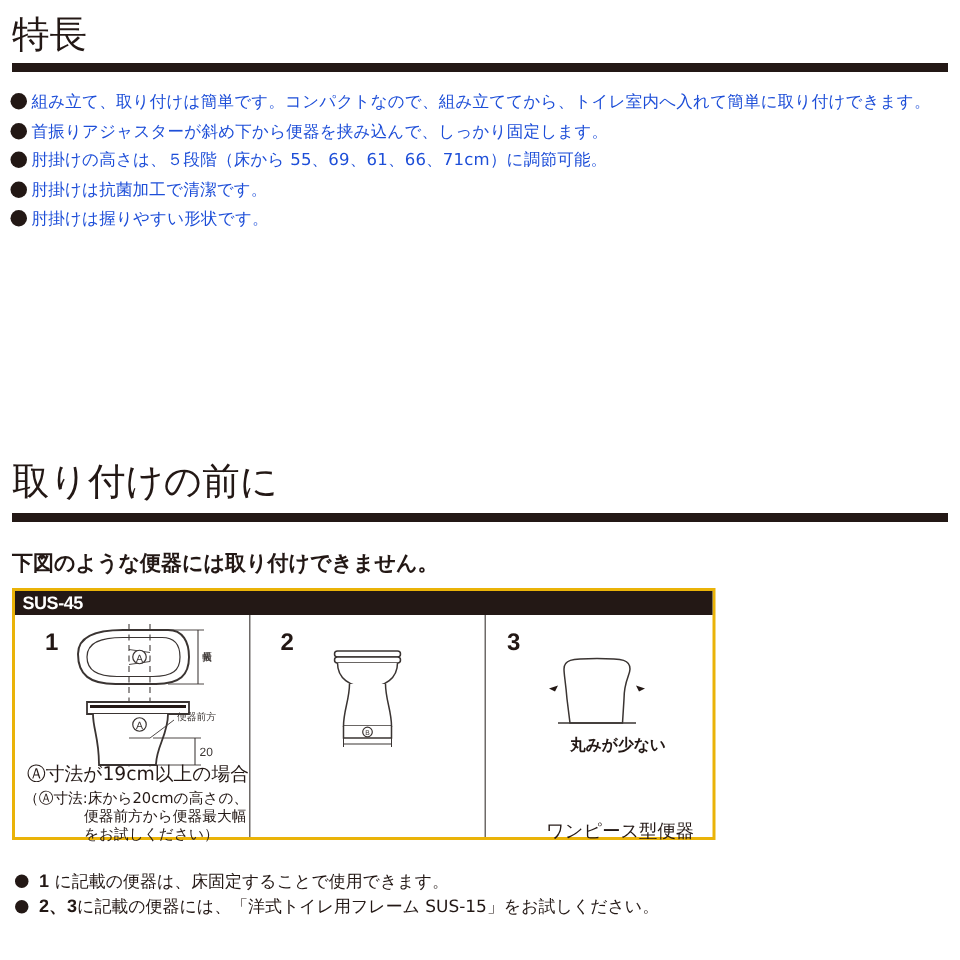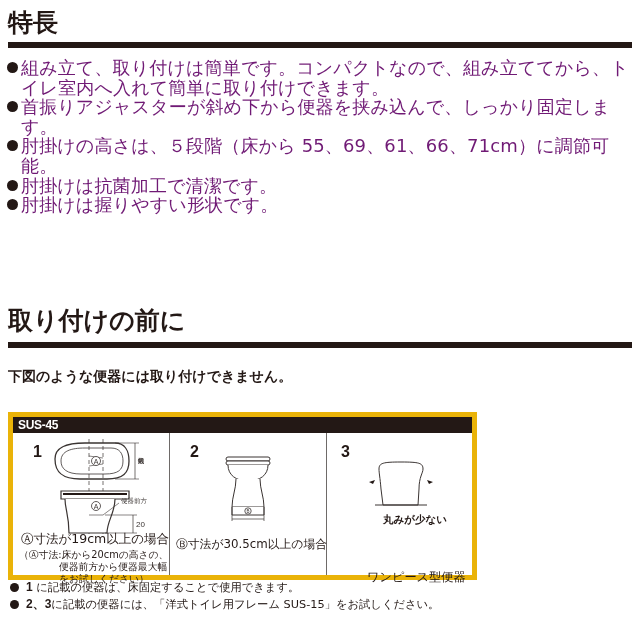--- a/index.html
+++ b/index.html
@@ -3,34 +3,34 @@
 <meta charset="utf-8">
 <style>
   html, body { margin: 0; padding: 0; background: #ffffff; }
   body {
     width: 640px; height: 640px; position: relative; overflow: hidden;
     font-family: "DejaVu Sans", "Liberation Sans", sans-serif;
     color: #231815;
   }
   .heading {
     position: absolute; left: 8px; font-size: 25px; letter-spacing: 0px;
-    font-weight: bold; color: #231815; line-height: 30px; white-space: nowrap;
+    font-weight: normal; color: #231815; line-height: 30px; white-space: nowrap;
   }
   .heading-bar { position: absolute; left: 8px; width: 624px; height: 6px; background: #231815; }
   .features { position: absolute; left: 7px; top: 58px; width: 626px; margin: 0; padding: 0; list-style: none; }
   .features li {
-    position: relative; padding-left: 14px; font-size: 18px; line-height: 19.6px;
-    color: #701a75; letter-spacing: 0.15px;
+    position: relative; padding-left: 14px; font-size: 11px; line-height: 19.6px;
+    color: #1d4ed8; letter-spacing: 0.15px;
   }
   .bullet {
     position: absolute; left: 0; top: 4px; width: 11px; height: 11px; border-radius: 50%;
     background: #231815;
   }
   .intro { position: absolute; left: 8px; top: 366px; font-size: 14px; font-weight: bold; line-height: 20px; white-space: nowrap; text-align: right; }
-  .table { position: absolute; left: 8px; top: 412px; width: 469px; height: 168px; border: 5px solid #eab308; box-sizing: border-box; }
+  .table { position: absolute; left: 8px; top: 392px; width: 469px; height: 168px; border: 2px solid #eab308; box-sizing: border-box; }
   .table-header {
     position: absolute; left: 0; top: 0; right: 0; height: 16px; background: #231815; color: #fff;
     font-family: "Liberation Sans", sans-serif; font-weight: bold; font-size: 12px; line-height: 16px;
     padding-left: 5px; letter-spacing: -0.3px;
   }
   .cell { position: absolute; top: 16px; bottom: 0; box-sizing: border-box; }
   .cell.c1 { left: 0; width: 157px; border-right: 1px solid #6e6a68; }
   .cell.c2 { left: 157px; width: 157px; border-right: 1px solid #6e6a68; }
   .cell.c3 { left: 314px; right: 0; }
   .num { position: absolute; top: 10px; font-family: "Liberation Sans", sans-serif; font-weight: bold; font-size: 16px; }
@@ -108,21 +108,20 @@
       <rect x="8" y="8" width="44" height="4" rx="2" fill="#fff" stroke="#3a3432" stroke-width="1"></rect>
       <path d="M10 12 C10 22, 18 28, 30 28 C42 28, 50 22, 50 12" fill="#fff" stroke="#3a3432" stroke-width="1"></path>
       <path d="M18 26 C18 36, 14 44, 14 54 L46 54 C46 44, 42 36, 42 26" fill="#fff" stroke="#3a3432" stroke-width="1"></path>
       <path d="M14 54 L14 62 L46 62 L46 54" fill="#fff" stroke="#3a3432" stroke-width="1"></path>
       <line x1="14" y1="66" x2="46" y2="66" stroke="#3a3432" stroke-width="0.7"></line>
       <line x1="14" y1="54" x2="14" y2="68" stroke="#3a3432" stroke-width="0.7"></line>
       <line x1="46" y1="54" x2="46" y2="68" stroke="#3a3432" stroke-width="0.7"></line>
       <circle cx="30" cy="58" r="3.2" fill="#fff" stroke="#3a3432" stroke-width="0.8"></circle>
       <text x="30" y="60" font-size="4.5" text-anchor="middle" fill="#3a3432" font-family="Liberation Sans, sans-serif">B</text>
     </svg>
-    <div class="cap" style="left:6px;top:104px;font-size:11.8px;">Ⓑ寸法が30.5cm以上の場合</div>
   </div>
 
   <div class="cell c3">
     <div class="num" style="left:14px;">3</div>
     <svg style="left:40px;top:26px;" width="70" height="60" viewBox="0 0 70 60">
       <path d="M12 10 C12 4, 16 3, 34 3 C52 3, 56 4, 56 10 C56 14, 52 18, 52 30 L51 46 L16 46 L14 30 C13 18, 12 14, 12 10 Z" fill="#fff" stroke="#3a3432" stroke-width="1"></path>
       <line x1="8" y1="46" x2="60" y2="46" stroke="#3a3432" stroke-width="1"></line>
       <path d="M2 23 L8 21 L6 25 Z" fill="#231815"></path>
       <path d="M66 23 L60 21 L62 25 Z" fill="#231815"></path>
     </svg>

